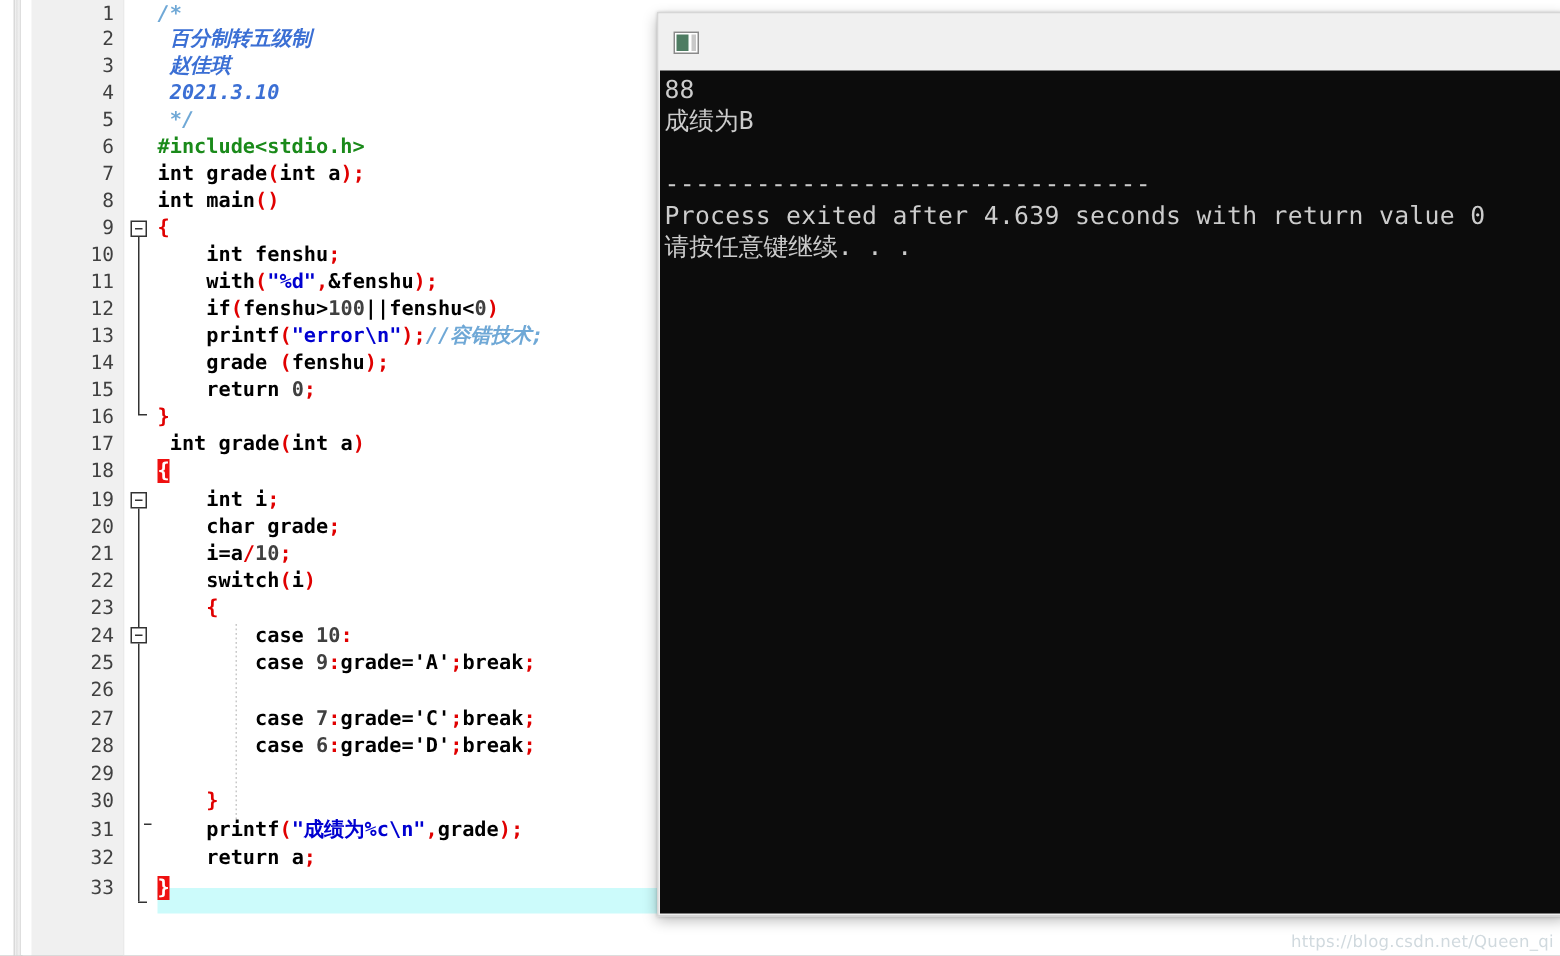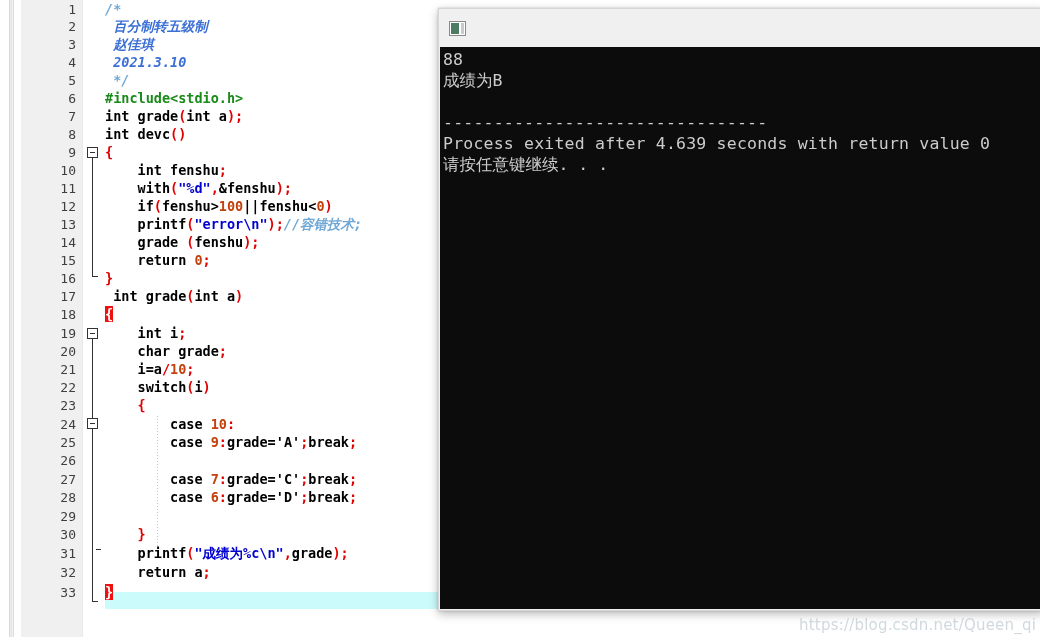--- a/index.html
+++ b/index.html
@@ -134,21 +134,21 @@
     width: 1px;
     background-image: linear-gradient(to bottom, #c8c8c8 50%, rgba(255,255,255,0) 0%);
     background-size: 1px 3px;
     background-repeat: repeat-y;
   }
 
   
   .t-kw      { color: #000000; font-weight: bold; }
   .t-punct   { color: #e00000; font-weight: bold; }
   .t-str     { color: #0000d0; font-weight: bold; }
-  .t-num     { color: #c2410c; font-weight: bold; }
+  .t-num     { color: #404040; font-weight: bold; }
   .t-pre     { color: #1a8a1a; font-weight: bold; }
   .t-cmt     { color: #6fa8d6; font-weight: bold; font-style: italic; }
   .t-cmt2    { color: #3b6fd4; font-weight: bold; font-style: italic; }
   .t-plain   { color: #000000; font-weight: bold; }
   .t-chr     { color: #000000; font-weight: bold; }
   .t-brace-hl{ color: #ffffff; background: #ef1010; font-weight: bold; }
 
   
   #console-window {
     position: absolute;
@@ -216,21 +216,21 @@
     letter-spacing: 0.2px;
   }
   .oline.cjk { letter-spacing: 0px; }
   .oline.blank { height: 21px; }
 
   
   #watermark {
     position: absolute;
     right: 4px; bottom: 3px;
     font-family: "DejaVu Sans", sans-serif;
-    font-size: 15px;
+    font-size: 11px;
     color: rgba(170,185,195,0.55);
     white-space: nowrap;
     letter-spacing: 0.2px;
     pointer-events: none;
   }
 </style>
 </head>
 <body>
 
 <div id="editor">
@@ -295,21 +295,21 @@
 
     <div class="iguide" style="left:52px; top:416px; height:138px;"></div>
 
     <div class="cline" style="top:1px"><span class="t-cmt">/*</span></div>
     <div class="cline" style="top:18px"><span class="t-cmt2"> 百分制转五级制</span></div>
     <div class="cline" style="top:36px"><span class="t-cmt2"> 赵佳琪</span></div>
     <div class="cline" style="top:54px"><span class="t-cmt2"> 2021.3.10</span></div>
     <div class="cline" style="top:72px"><span class="t-cmt"> */</span></div>
     <div class="cline" style="top:90px"><span class="t-pre">#include&lt;stdio.h&gt;</span></div>
     <div class="cline" style="top:108px"><span class="t-kw">int</span><span class="t-plain"> grade</span><span class="t-punct">(</span><span class="t-kw">int</span><span class="t-plain"> a</span><span class="t-punct">);</span></div>
-    <div class="cline" style="top:126px"><span class="t-kw">int</span><span class="t-plain"> devc</span><span class="t-punct">()</span></div>
+    <div class="cline" style="top:126px"><span class="t-kw">int</span><span class="t-plain"> main</span><span class="t-punct">()</span></div>
     <div class="cline" style="top:144px"><span class="t-punct">{</span></div>
     <div class="cline" style="top:162px"><span class="t-plain">    </span><span class="t-kw">int</span><span class="t-plain"> fenshu</span><span class="t-punct">;</span></div>
     <div class="cline" style="top:180px"><span class="t-plain">    with</span><span class="t-punct">(</span><span class="t-str">"%d"</span><span class="t-punct">,</span><span class="t-plain">&amp;fenshu</span><span class="t-punct">);</span></div>
     <div class="cline" style="top:198px"><span class="t-plain">    </span><span class="t-kw">if</span><span class="t-punct">(</span><span class="t-plain">fenshu&gt;</span><span class="t-num">100</span><span class="t-plain">||fenshu&lt;</span><span class="t-num">0</span><span class="t-punct">)</span></div>
     <div class="cline" style="top:216px"><span class="t-plain">    printf</span><span class="t-punct">(</span><span class="t-str">"error\n"</span><span class="t-punct">);</span><span class="t-cmt">//容错技术;</span></div>
     <div class="cline" style="top:234px"><span class="t-plain">    grade </span><span class="t-punct">(</span><span class="t-plain">fenshu</span><span class="t-punct">);</span></div>
     <div class="cline" style="top:252px"><span class="t-plain">    </span><span class="t-kw">return</span><span class="t-plain"> </span><span class="t-num">0</span><span class="t-punct">;</span></div>
     <div class="cline" style="top:270px"><span class="t-punct">}</span></div>
     <div class="cline" style="top:288px"><span class="t-plain"> </span><span class="t-kw">int</span><span class="t-plain"> grade</span><span class="t-punct">(</span><span class="t-kw">int</span><span class="t-plain"> a</span><span class="t-punct">)</span></div>
     <div class="cline" style="top:306px"><span class="t-brace-hl">{</span></div>

